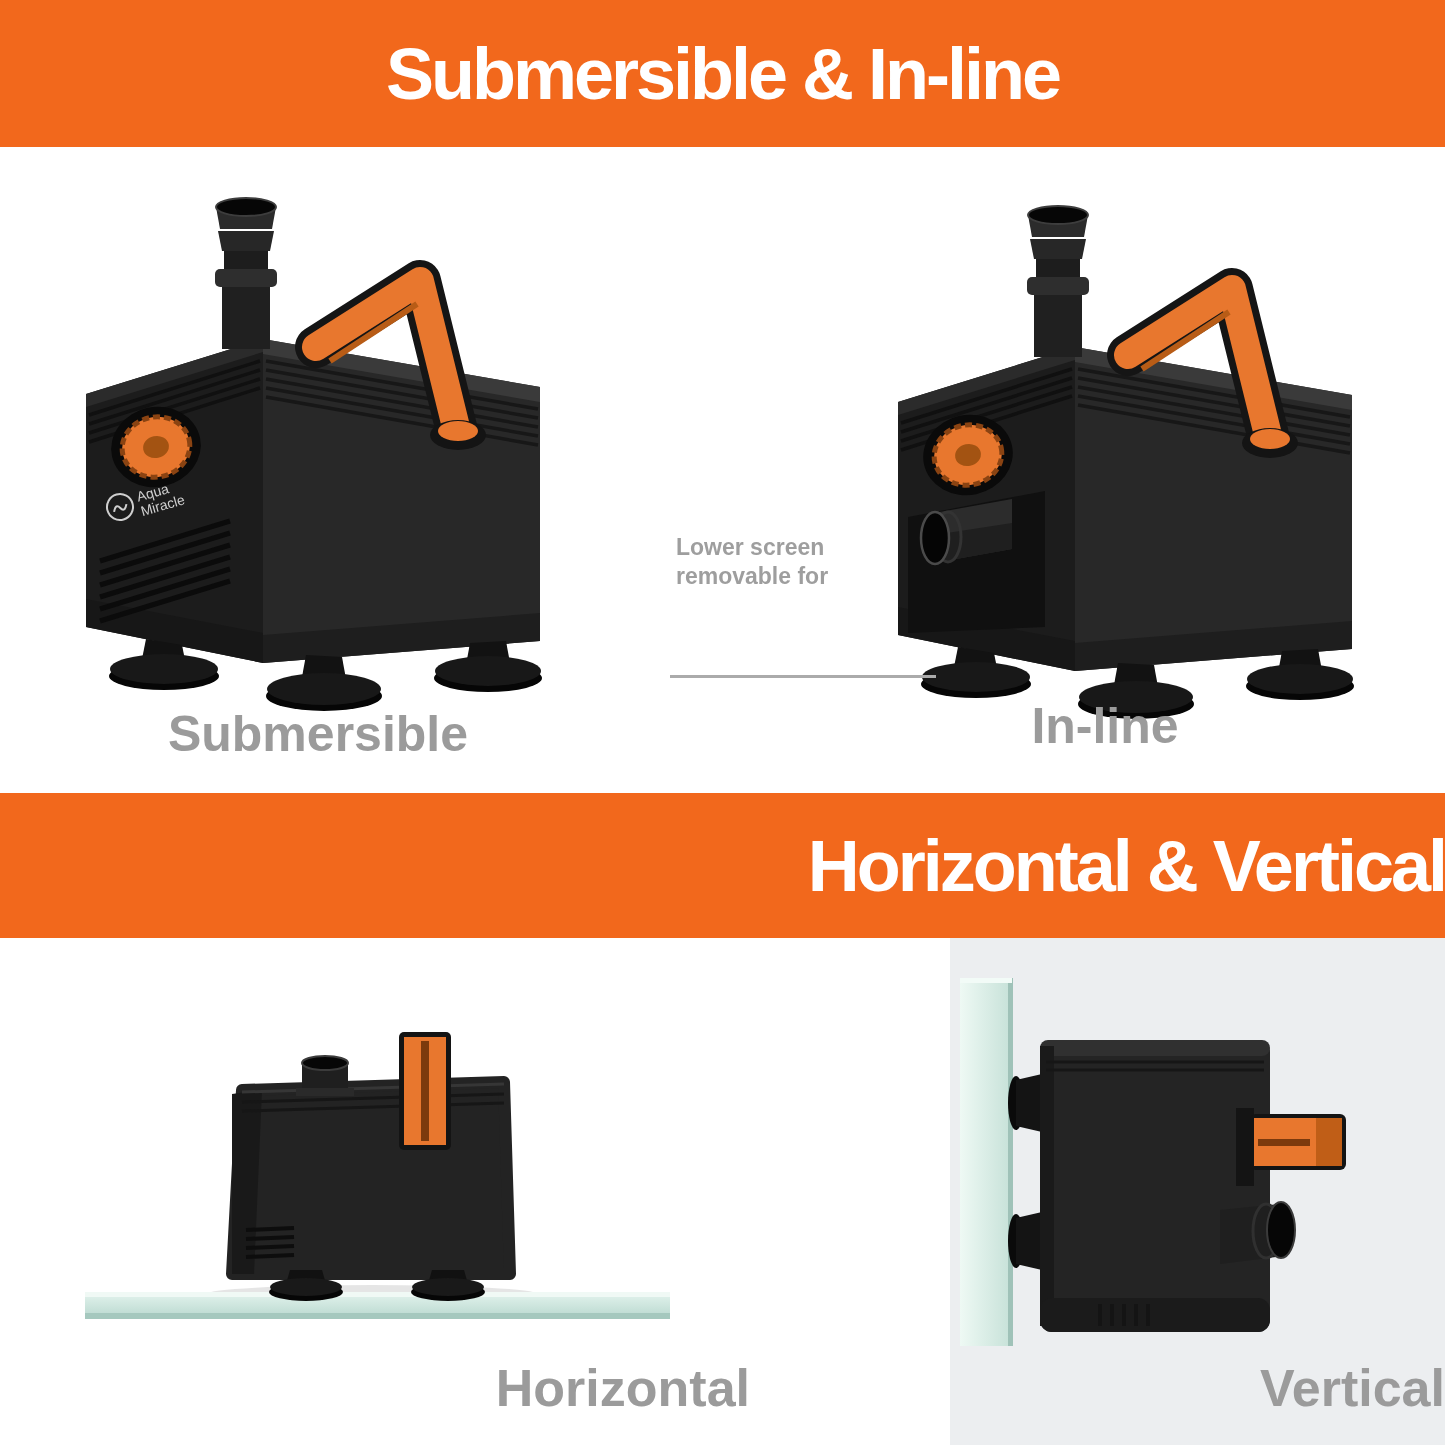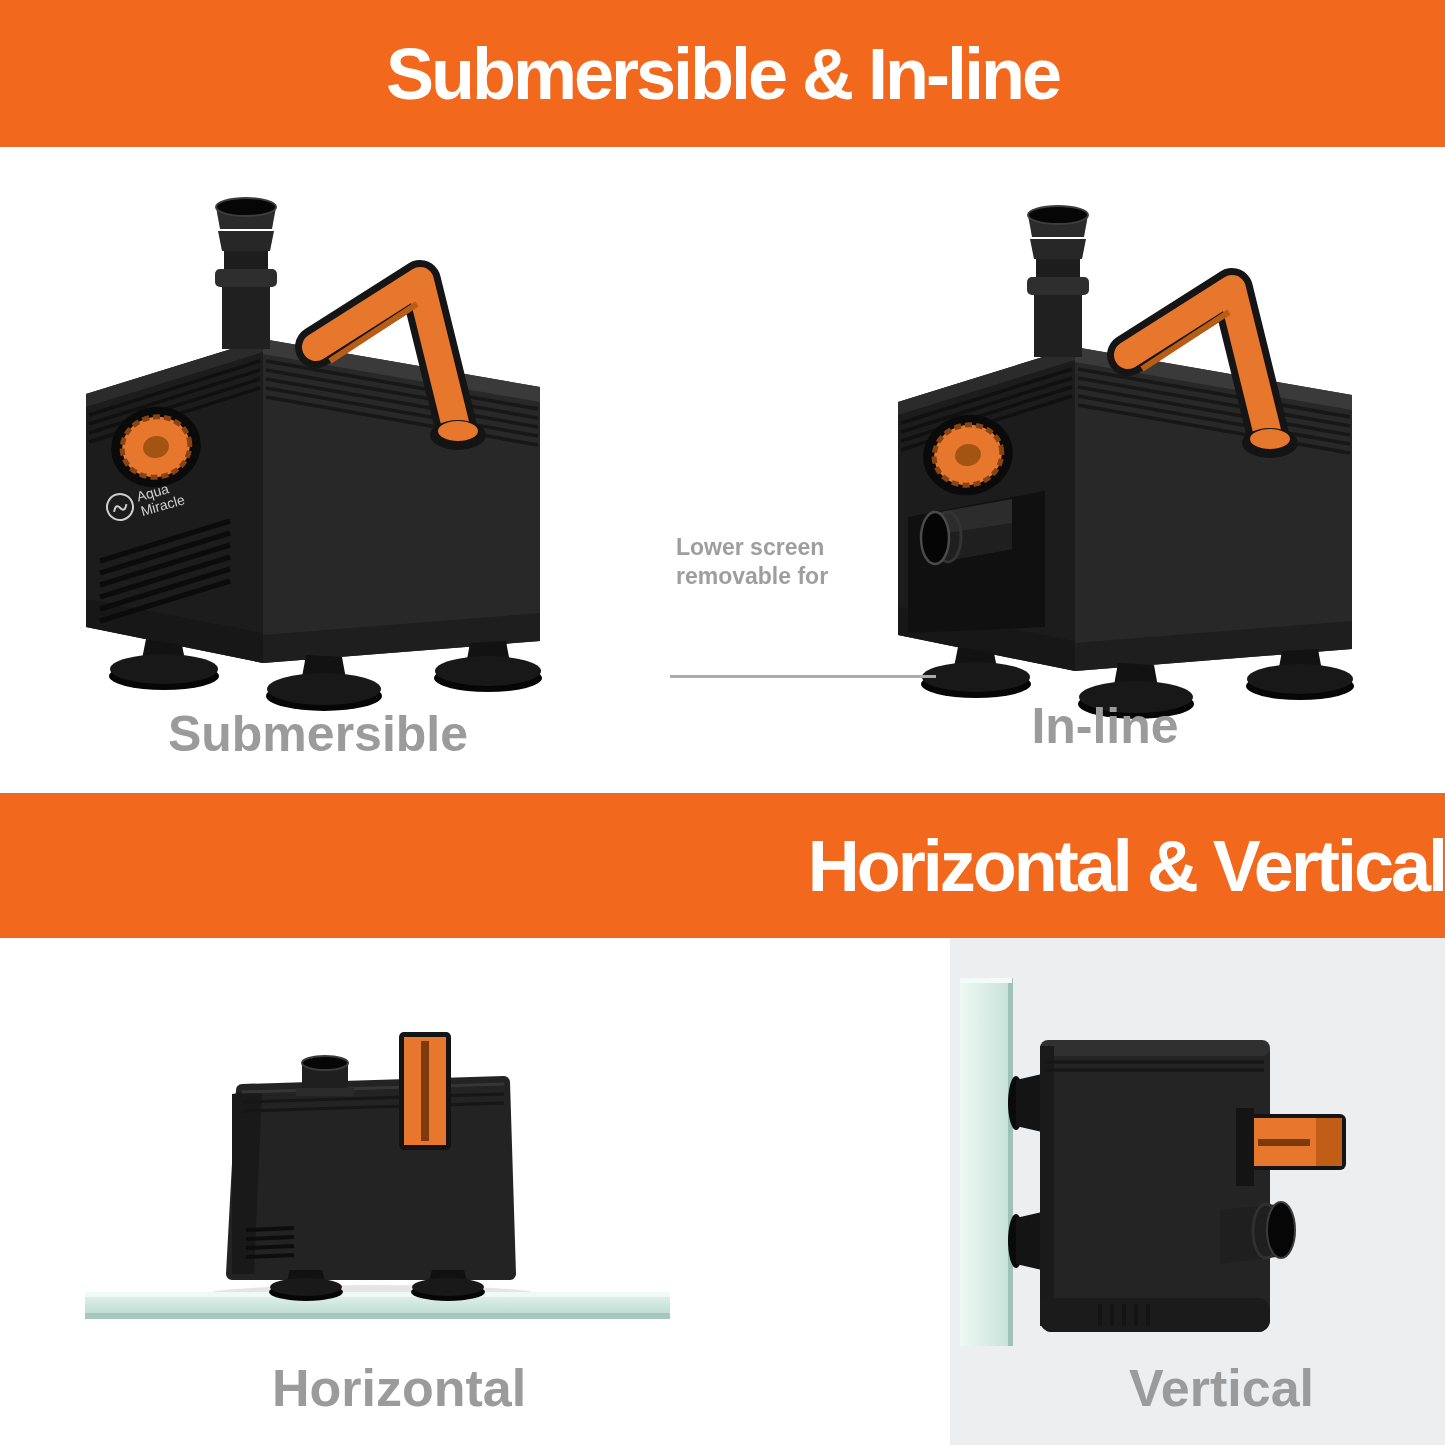--- a/index.html
+++ b/index.html
@@ -33,21 +33,21 @@
   .pointer-line{
     position:absolute;left:670px;top:528px;width:266px;height:3px;
     background:#ababab;z-index:0;
   }
   .panel{position:absolute;top:938px;height:507px;}
   .panel-left{left:0;width:950px;background:#ffffff;}
   .panel-right{left:950px;width:495px;background:var(--panel-gray,#ECEEF0);}
   .panel svg{position:absolute;left:0;top:0;}
   .panel-label{
     position:absolute;top:420px;color:var(--label-gray,#9B9B9B);
-    font-weight:bold;font-size:52px;text-align:center;white-space:nowrap;padding-left:24px;
+    font-weight:bold;font-size:52px;text-align:right;white-space:nowrap;
   }
   #label-horizontal{left:0;width:750px;}
   #label-vertical{left:0;width:495px;}
   .orange{fill:var(--handle-orange,#E8772E);}
   .orange-stroke{stroke:var(--handle-orange,#E8772E);}
 </style>
 </head>
 <body>
 
 <div class="page">

